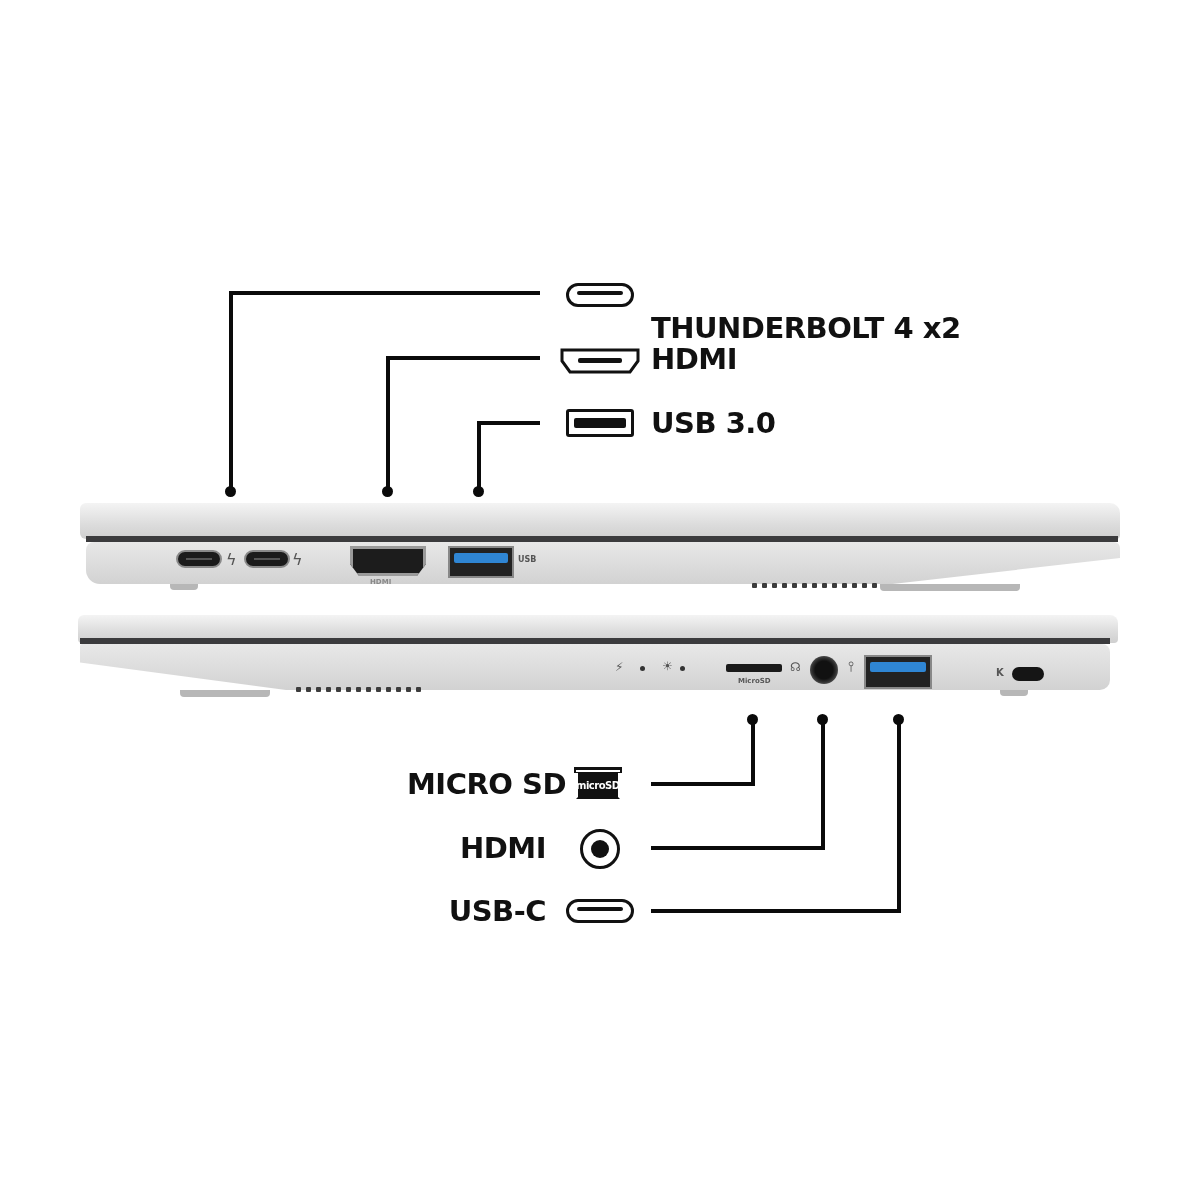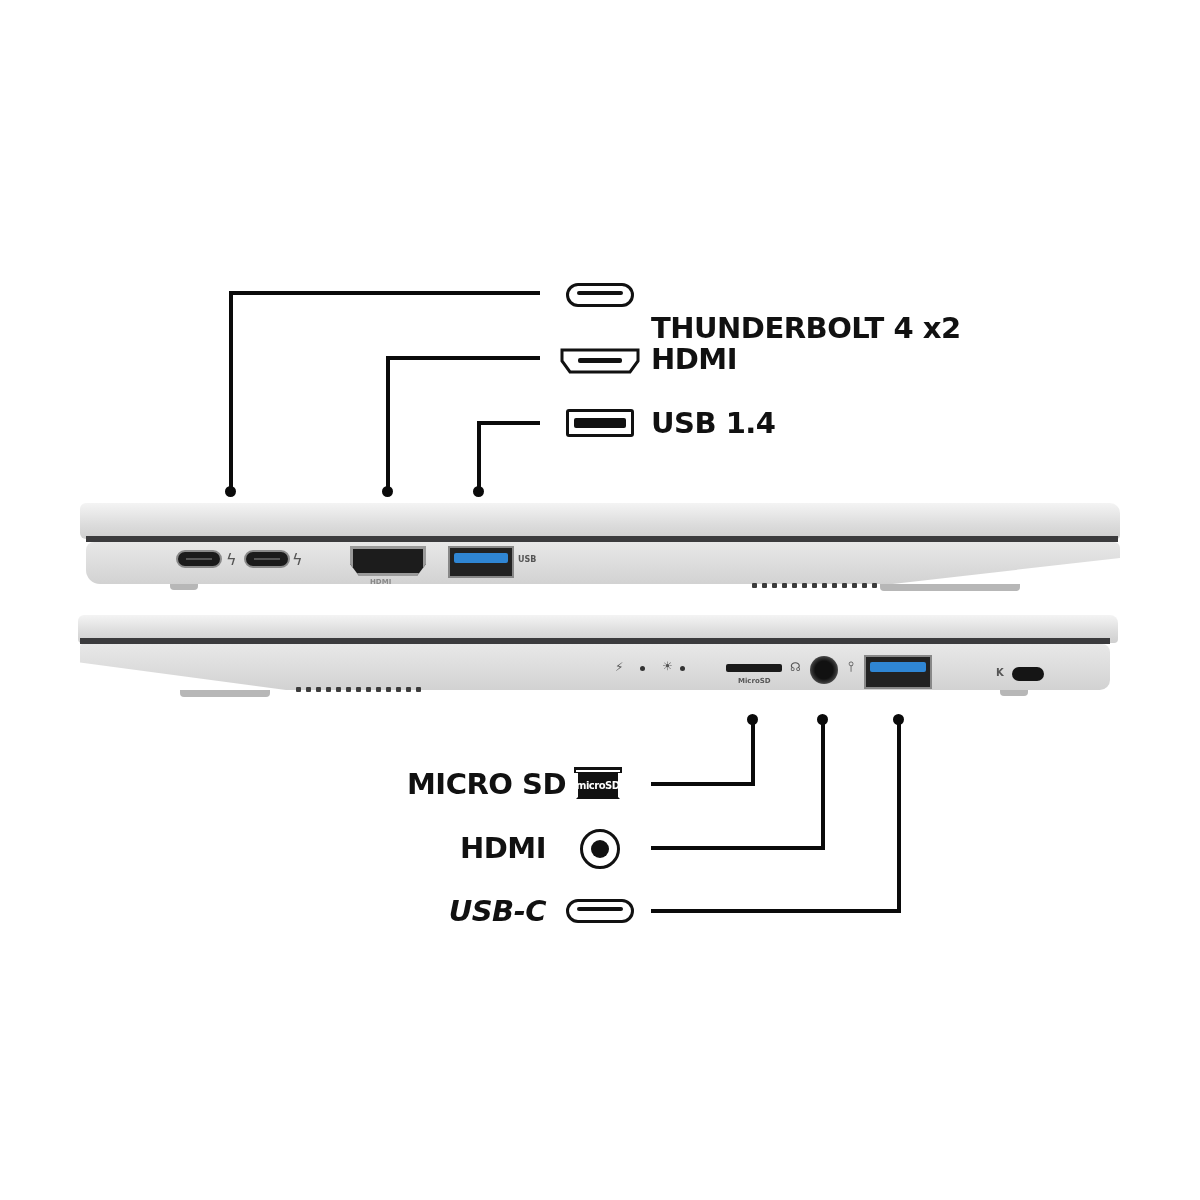--- a/index.html
+++ b/index.html
@@ -97,21 +97,21 @@
 <div class="ico-usbc" style="left:566px;top:283px;width:68px;height:24px;"></div>
 <div class="label" style="left:651px;top:279px;margin-top:32px;">THUNDERBOLT 4 x2</div>
 
 <svg class="abs" style="left:560px;top:348px;" width="80" height="26" viewBox="0 0 80 26">
   <path d="M2 2 H78 V13 L70 24 H10 L2 13 Z" fill="none" stroke="#111" stroke-width="3"></path>
   <rect x="18" y="10" width="44" height="5" rx="2" fill="#111"></rect>
 </svg>
 <div class="label" style="left:651px;top:342px;">HDMI</div>
 
 <div class="ico-usba" style="left:566px;top:409px;"></div>
-<div class="label" style="left:651px;top:406px;">USB 1.4</div>
+<div class="label" style="left:651px;top:406px;">USB 3.0</div>
 
 <div>
   <div class="lid" style="left:78px;top:615px;width:1040px;height:28px;border-radius:6px 8px 4px 4px;"></div>
   <div class="seam" style="left:80px;top:638px;width:1030px;"></div>
   <div class="base" style="left:80px;top:644px;width:1030px;height:46px;border-radius:2px 8px 10px 4px;clip-path:polygon(0 0,100% 0,100% 100%,20% 100%,0 40%);"></div>
   <div class="foot" style="left:180px;top:690px;width:90px;height:7px;"></div>
   <div class="foot" style="left:1000px;top:690px;width:28px;height:6px;"></div>
 
   <div class="vents" style="left:296px;top:687px;">
     <span></span>
@@ -171,14 +171,14 @@
     <path d="M4 2 H52 V8 H48 V32 L52 36 H4 L8 32 V8 H4 Z" fill="#111"></path>
     <rect x="6" y="5" width="44" height="2" fill="#fff"></rect>
     <rect x="4" y="34" width="48" height="2" fill="#fff"></rect>
   </svg>
   <span class="ico-sd-text">microSD</span>
 </div>
 
 <div class="label right" style="left:360px;top:831px;width:186px;">HDMI</div>
 <div class="ico-audio" style="left:580px;top:829px;"></div>
 
-<div class="label right" style="left:360px;top:894px;width:186px;font-style:italic;">USB-C</div>
+<div class="label right" style="left:360px;top:894px;width:186px;">USB-C</div>
 <div class="ico-usbc" style="left:566px;top:899px;width:68px;height:24px;"></div>
 
 </body></html>

